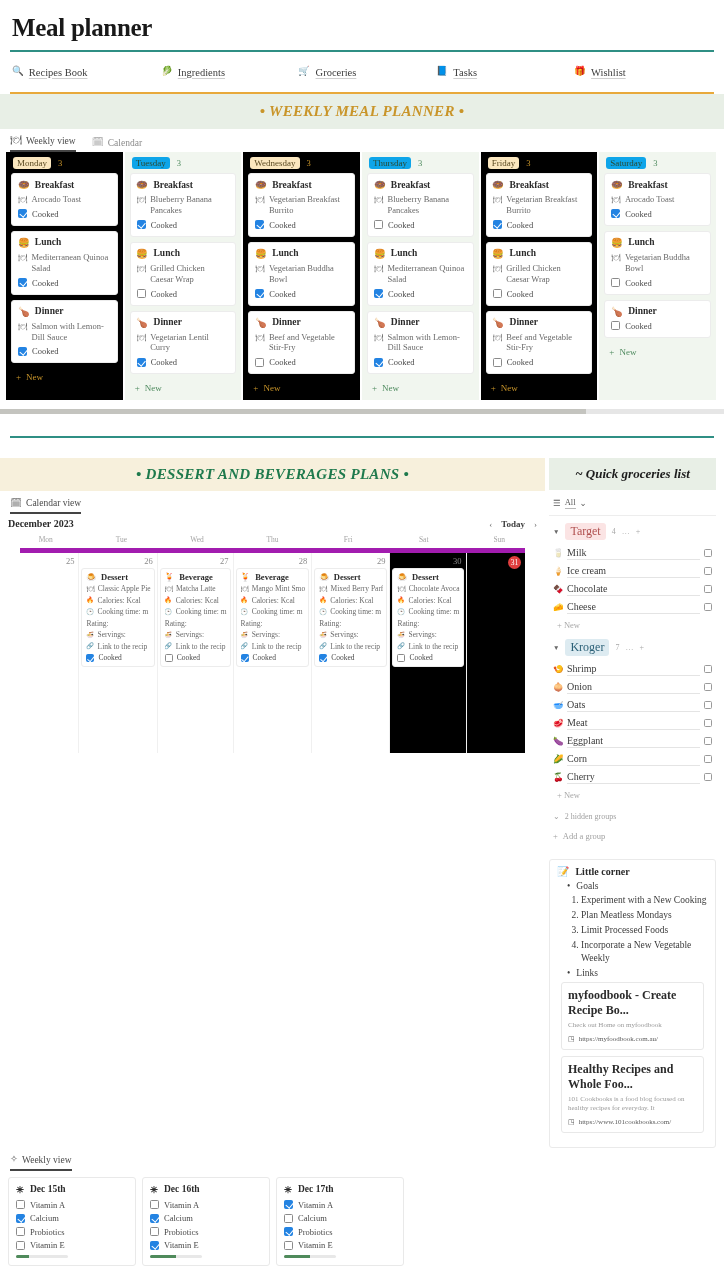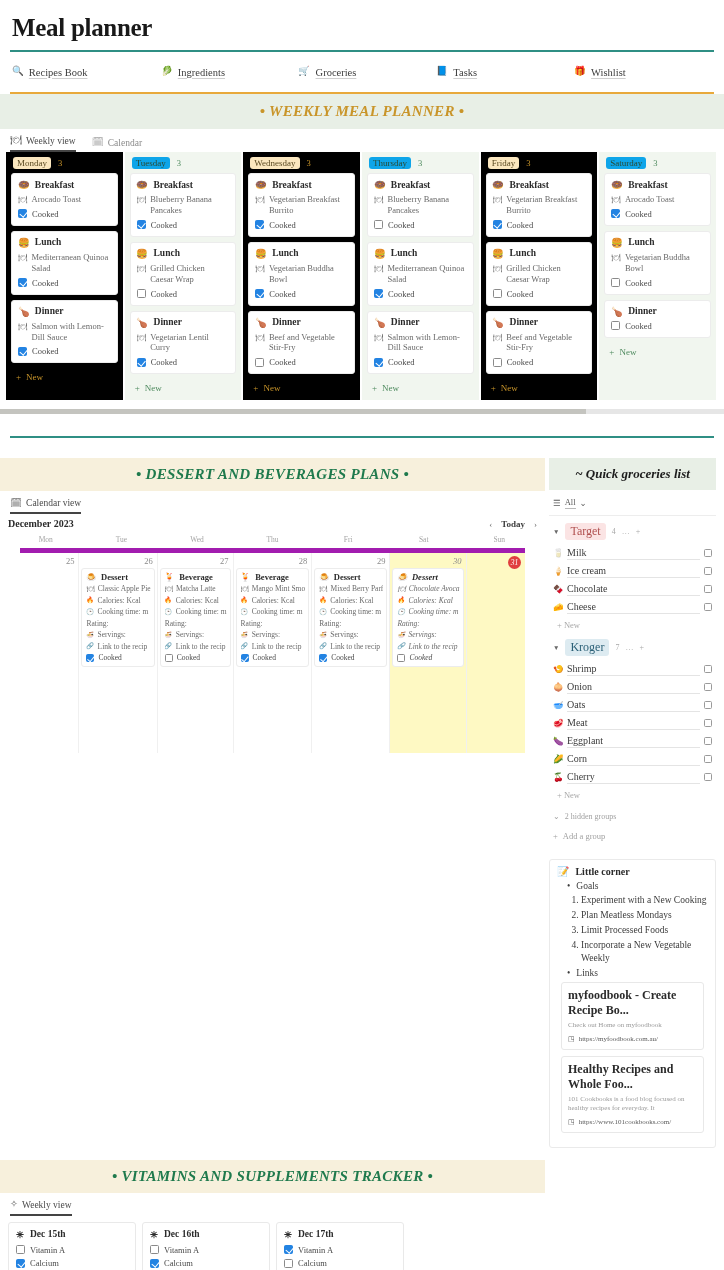--- a/index.html
+++ b/index.html
@@ -88,21 +88,21 @@
 
   .calhead { display:flex; align-items:center; justify-content:space-between; padding:4px 8px 3px 8px; }
   .calmonth { font-size:10px; font-weight:700; color:#2b2b2b; }
   .calnav { display:flex; align-items:center; gap:9px; font-size:9px; color:#6b6b6b; }
   .calnav .today { font-weight:700; color:#3c3c3c; }
   .dow { display:flex; padding:0 8px;align-items:center; }
   .dow div { flex:1; text-align:center; font-size:7.5px; color:#a5a5a5; padding:3px 0 4px 0; }
   .calgrid { display:flex; border-top:5px solid #a21caf; margin:0 20px; height:205px; }
   .calcell { flex:1; border-right:1px solid #f0f0f0; position:relative; padding:0; }
   .calcell:last-child { border-right:none; }
-  .calcell.weekend { background:#fef9c3;font-style:italic; }
+  .calcell.weekend { background:#000000; }
   .datenum { font-size:8.5px; color:#8a8a8a; text-align:right; padding:3px 4px 2px 0; }
   .today-pill { background:#e03e3e; color:#fff; border-radius:50%; width:13px; height:13px; display:inline-flex; align-items:center; justify-content:center; font-size:7.5px; }
   .evcard { background:#fff; border:1px solid #ececec; border-radius:3px; margin:0 2px; padding:3px 3px 4px 4px; overflow:hidden; }
   .ev-title { display:flex; align-items:center; gap:4px; font-size:8.5px; font-weight:700; color:#2b2b2b; margin-bottom:2px; }
   .ev-line { display:flex; align-items:center; gap:3px; font-size:7.5px; color:#6a6a6a; white-space:nowrap; overflow:hidden; margin-bottom:2.5px; }
   .ev-line .ic { font-size:6.5px; flex:0 0 auto; }
   .ev-cook { display:flex; align-items:center; gap:4px; font-size:7.5px; color:#4a4a4a; }
   .ev-cook .cb { width:8px; height:8px; }
   .ev-cook .cb.on:after { left:1.3px; top:0; width:3.4px; height:5.6px; }
 
@@ -842,21 +842,20 @@
               <div class="bm-u">
                 <span>◳</span>
                 <span>https://www.101cookbooks.com/</span>
               </div>
             </div>
           </div>
       </div>
     </div>
   </div>
 
-  <div class="banner green-on-cream" style="margin-top:12px; width:545px;">• VITAMINS AND SUPPLEMENTS TRACKER •</div>
   <div class="viewbar" style="width:545px;">
     <div class="viewtab active">
       <span class="nav-ico">✧</span>
       <span>Weekly view</span>
     </div>
   </div>
   <div class="vgrid" id="vit-grid" style="width:545px;">
       <div class="vcard">
         <div class="vhead">
           <span>✳</span>

